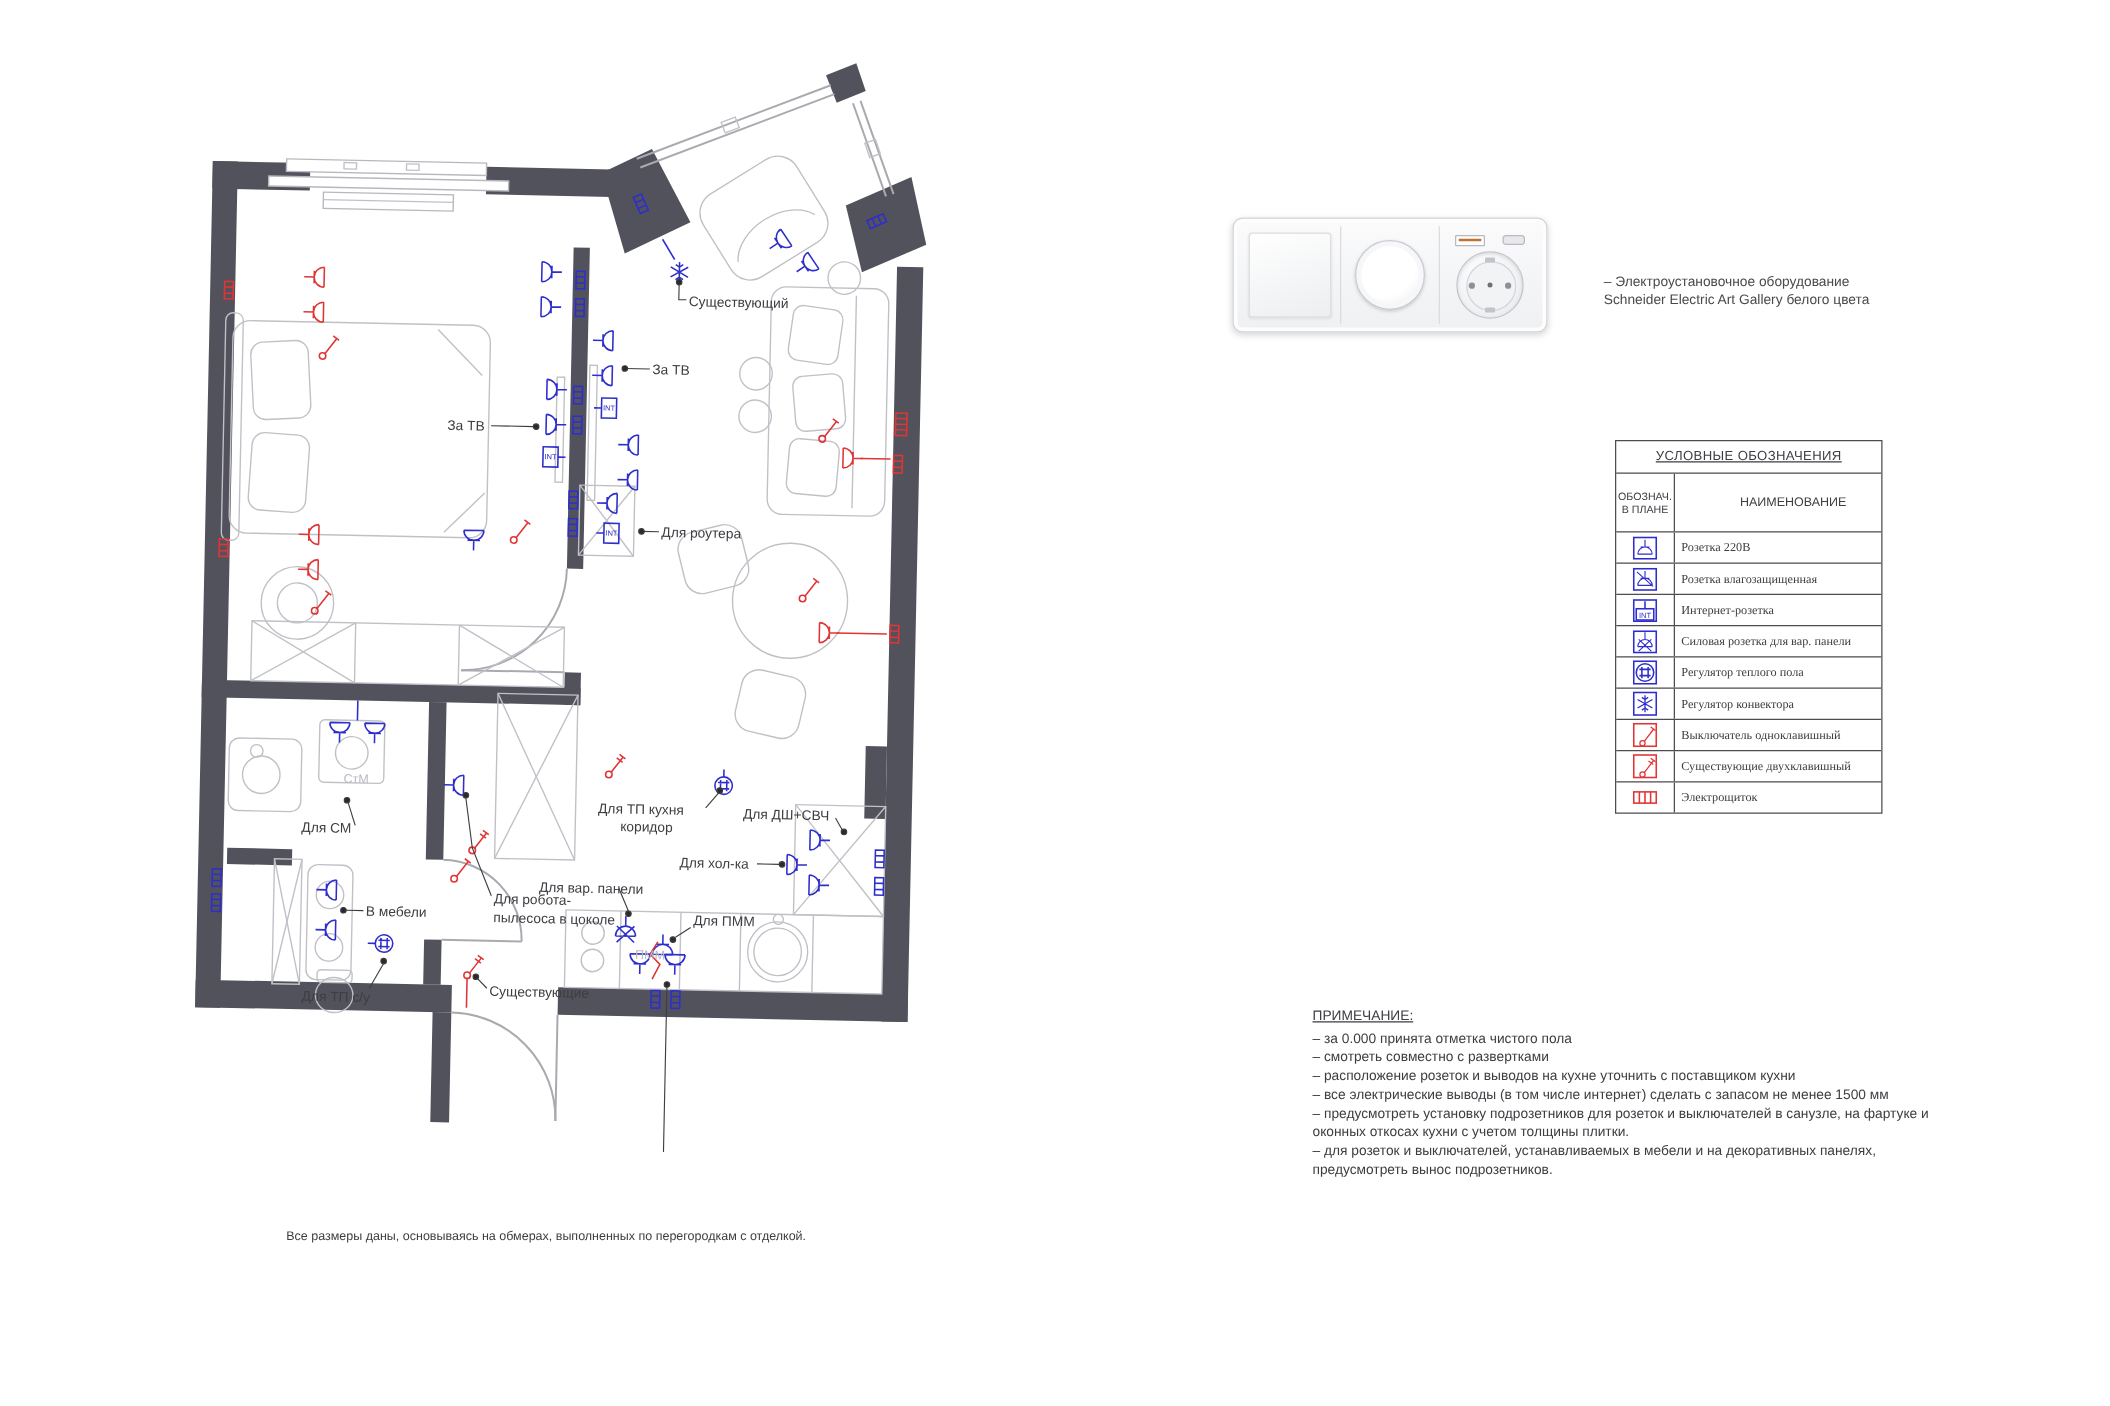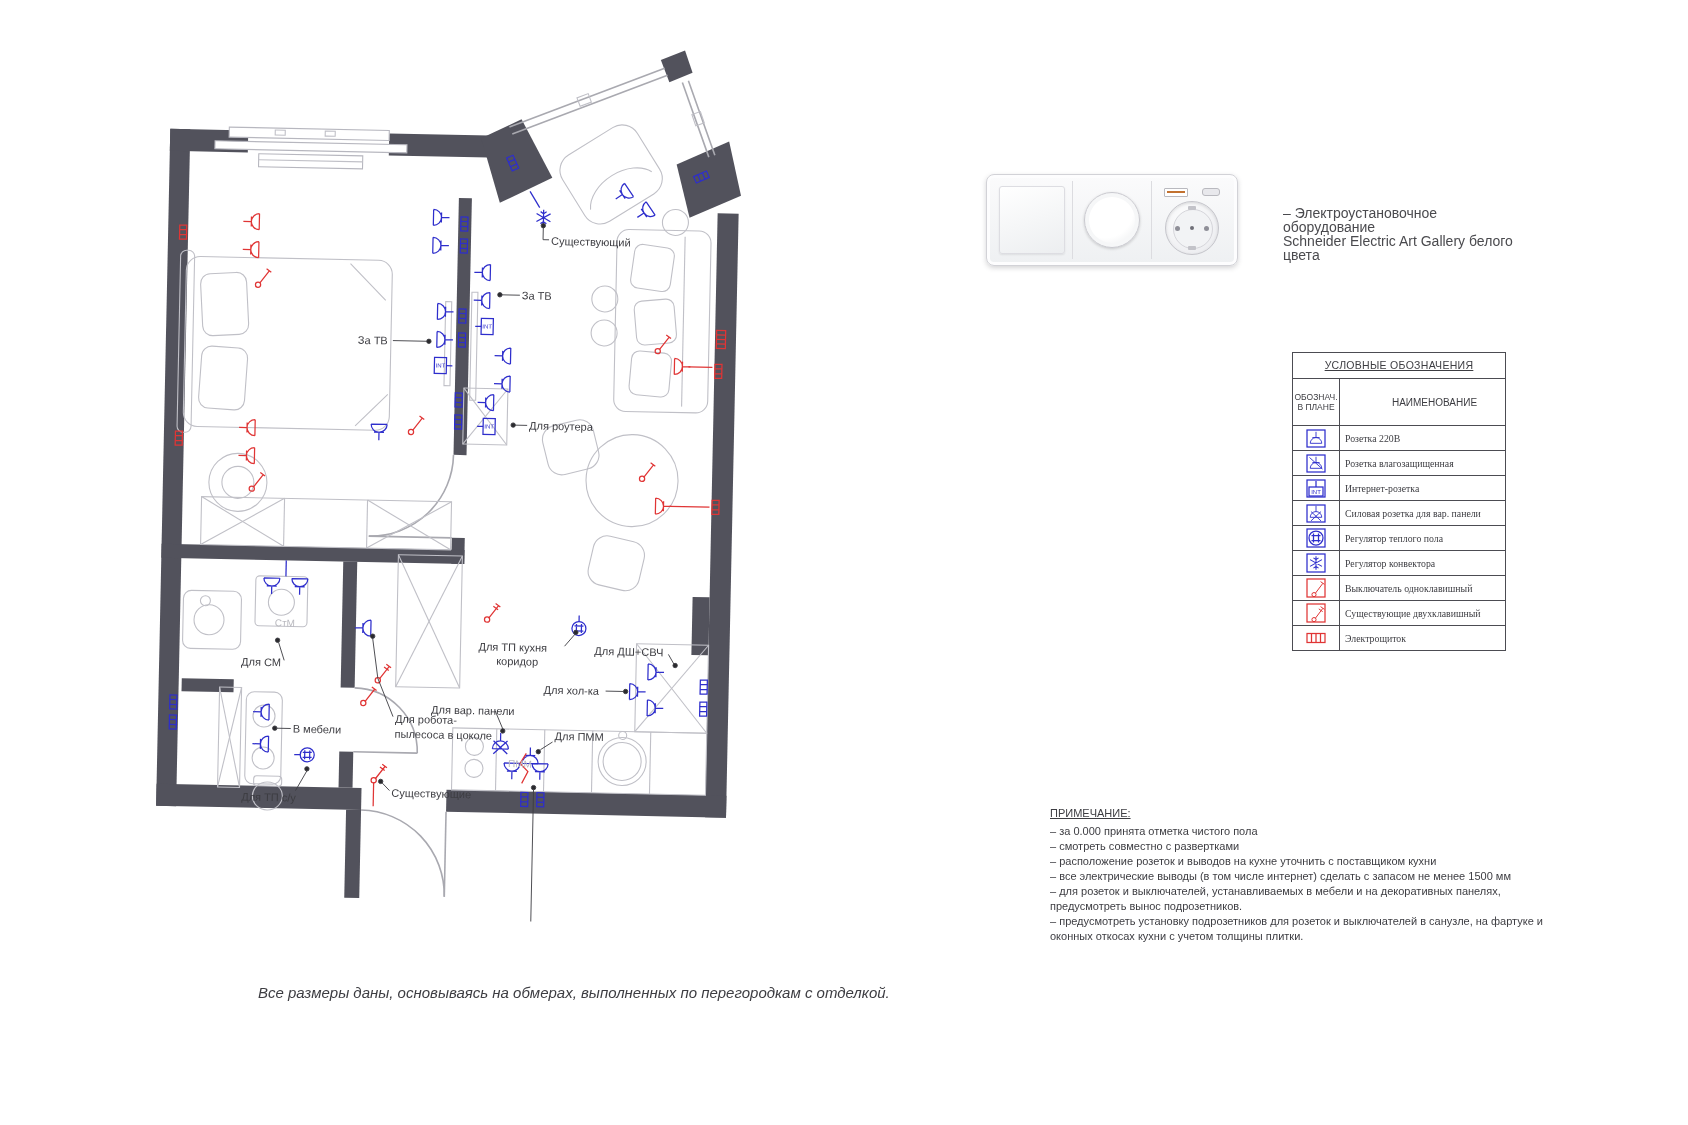--- a/index.html
+++ b/index.html
@@ -32,35 +32,35 @@
   .usb-a{width:22px;height:7px;border:1px solid #b9b9bf;border-radius:1px;background:#fff;position:relative;}
   .usb-a:after{content:"";position:absolute;left:2px;top:2px;right:2px;height:2px;background:#c2712f;}
   .usb-c{width:16px;height:6px;border:1px solid #b9b9bf;border-radius:3px;background:#e8e8ec;}
   .socket-face{width:52px;height:52px;border-radius:50%;border:1px solid #c5c5cb;background:radial-gradient(circle at 40% 35%,#ffffff,#e7e8ec);position:relative;box-shadow:inset 0 1px 3px rgba(0,0,0,.12);}
   .socket-inner{position:absolute;left:7px;top:7px;width:38px;height:38px;border-radius:50%;background:#f2f3f5;border:1px solid #d5d5da;}
   .hole{position:absolute;width:5px;height:5px;border-radius:50%;background:#8f8f98;top:24px;}
   .hole.l{left:9px;} .hole.r{right:9px;}
   .hole.c{left:24px;top:24px;width:4px;height:4px;background:#6f6f78;}
   .gnd{position:absolute;left:22px;width:8px;height:4px;background:#c3c3c9;border-radius:1px;}
   .gnd.t{top:4px;} .gnd.b{bottom:4px;}
-  .product-caption{position:absolute;left:1283px;top:206px;width:230px;font-size:14px;line-height:14px;color:#4a4a4e;}
+  .product-caption{position:absolute;left:1283px;top:219px;width:230px;font-size:11px;line-height:14px;color:#4a4a4e;}
   
   .legend{position:absolute;left:1292px;top:330px;width:212px;border:1px solid #4c4c52;font-size:10px;color:#3d3d42;background:#fff;margin-top:22px;}
   .legend .ttl{height:25px;line-height:25px;text-align:center;text-decoration:underline;font-size:10.5px;letter-spacing:.3px;border-bottom:1px solid #4c4c52;}
   .legend .hdr{display:flex;border-bottom:1px solid #4c4c52;height:46px;gap:24px;}
   .legend .hdr .c1{width:46px;border-right:1px solid #4c4c52;display:flex;flex-direction:column;justify-content:center;align-items:center;font-size:8.5px;line-height:10px;}
   .legend .hdr .c2{flex:1;display:flex;align-items:center;justify-content:center;font-size:10px;}
   .legend .row{display:flex;height:24px;border-bottom:1px solid #4c4c52;align-items:stretch;}
   .legend .row:last-child{border-bottom:none;}
   .legend .sym{width:46px;border-right:1px solid #4c4c52;display:flex;align-items:center;justify-content:center;}
   .legend .nm{flex:1;display:flex;align-items:center;padding-left:5px;font-size:9.8px;font-family:Liberation Serif, serif;}
   
   .notes{position:absolute;left:1050px;top:784px;width:505px;font-size:11px;line-height:15px;color:#3d3d42;margin-top:22px;}
   .notes .nt{text-decoration:underline;margin-bottom:3px;}
-  .footer-caption{position:absolute;left:258px;top:984px;font-size:15px;color:#3d3d42;font-style:italic;}
+  .footer-caption{position:absolute;left:229px;top:984px;font-size:10px;color:#3d3d42;}
 </style>
 </head>
 <body>
 
 <div class="canvas">
 
   <svg class="plan" viewBox="0 0 620 880" xmlns="http://www.w3.org/2000/svg">
     <defs>
       <g id="dome">
           <path d="M0,-10 V-2 M-5,-2 H5 M-8,6 A8,8 0 0 1 8,6 M-8,6 H8"></path>
@@ -527,19 +527,19 @@
       <div class="nm">Электрощиток</div>
     </div>
   </div>
 
   <div class="notes">
     <div class="nt">ПРИМЕЧАНИЕ:</div>
     <div>– за 0.000 принята отметка чистого пола</div>
     <div>– смотреть совместно с развертками</div>
     <div>– расположение розеток и выводов на кухне уточнить с поставщиком кухни</div>
     <div>– все электрические выводы (в том числе интернет) сделать с запасом не менее 1500 мм</div>
+    <div>– предусмотреть установку подрозетников для розеток и выключателей в санузле, на фартуке и оконных откосах кухни с учетом толщины плитки.</div>
     <div>– для розеток и выключателей, устанавливаемых в мебели и на декоративных панелях, предусмотреть вынос подрозетников.</div>
-    <div>– предусмотреть установку подрозетников для розеток и выключателей в санузле, на фартуке и оконных откосах кухни с учетом толщины плитки.</div>
   </div>
 
   <div class="footer-caption">Все размеры даны, основываясь на обмерах, выполненных по перегородкам с отделкой.</div>
 
 </div>
 
 </body></html>

